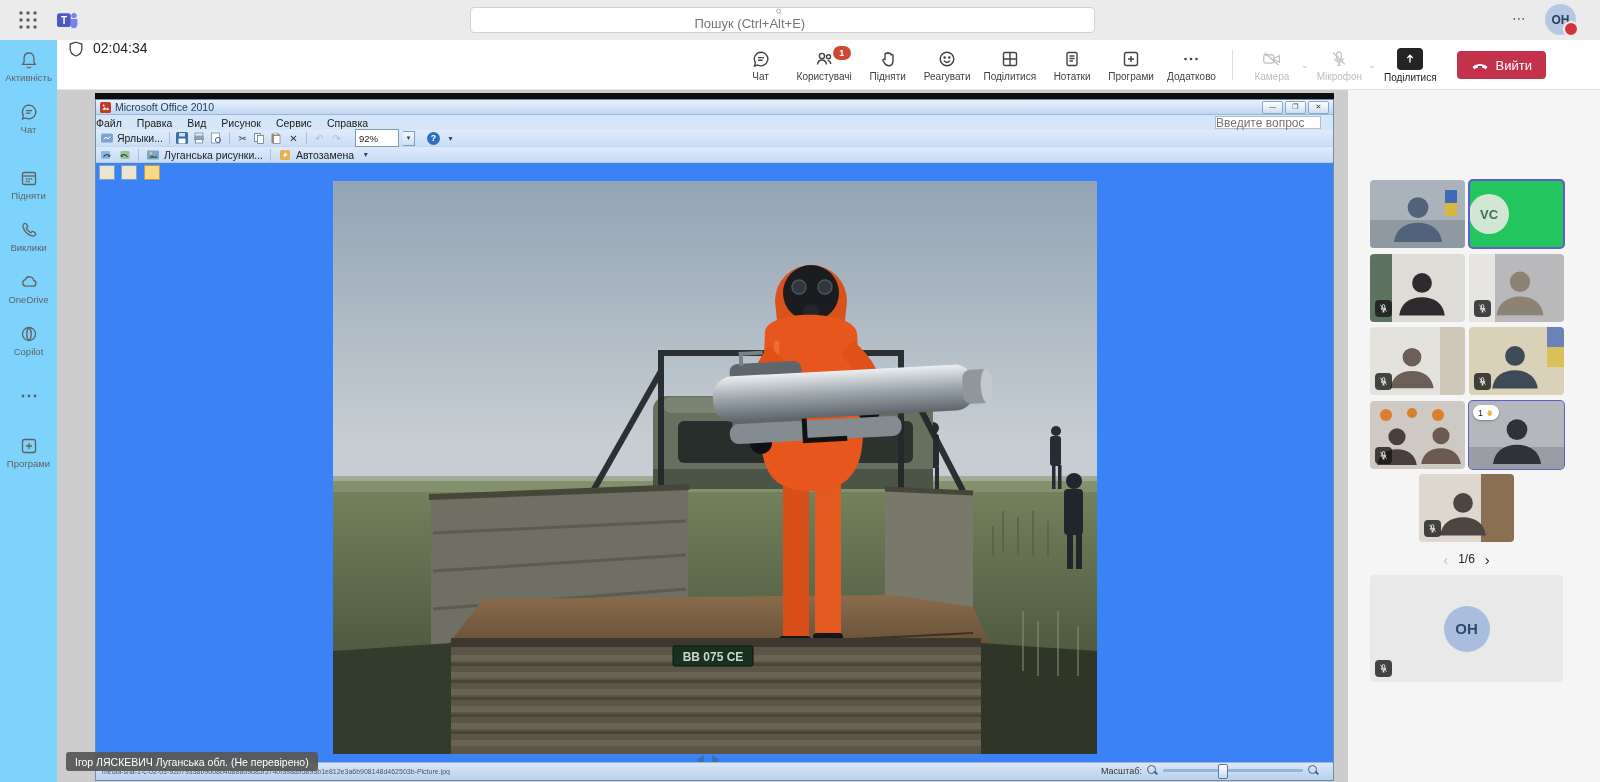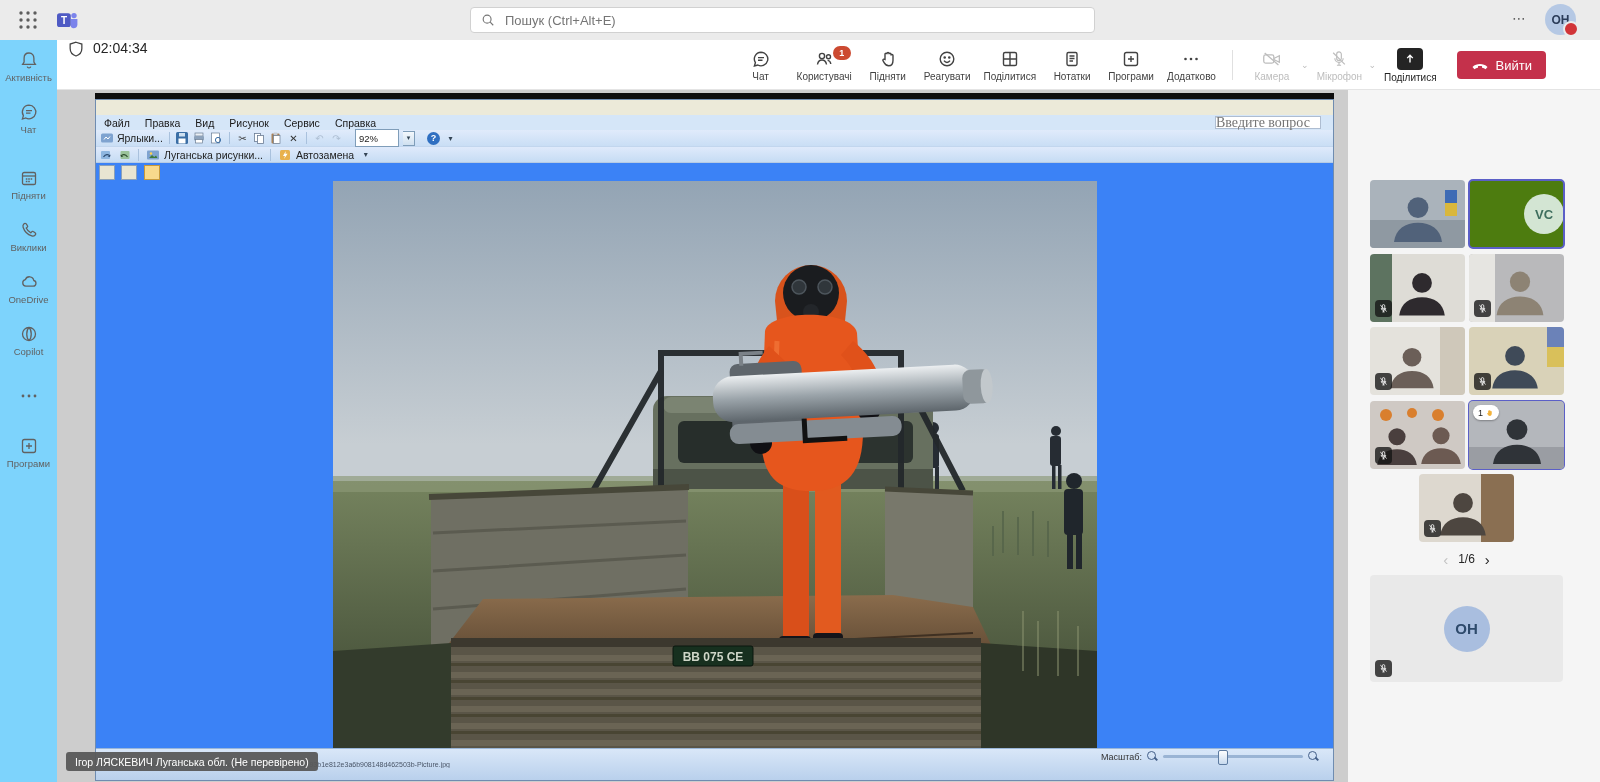--- a/index.html
+++ b/index.html
@@ -5,21 +5,21 @@
   html,body{margin:0;padding:0;background:#ebebeb;}
   #app{position:relative;width:1600px;height:782px;overflow:hidden;
        font-family:"Liberation Sans","DejaVu Sans",sans-serif;
        -webkit-font-smoothing:antialiased;}
 
   
   #topbar{position:absolute;left:0;top:0;width:1600px;height:40px;background:#ebebeb;}
   #waffle{position:absolute;left:16px;top:8px;width:24px;height:24px;cursor:pointer;}
   #teamslogo{position:absolute;left:56px;top:8px;width:24px;height:24px;}
   #searchbox{position:absolute;left:470px;top:7px;width:625px;height:26px;background:#fff;
-     border:1px solid #d1d1d1;border-radius:4px;display:flex;align-items:center;padding:0 10px;box-sizing:border-box;}
+     border:1px solid #d1d1d1;border-radius:4px;display:flex;align-items:center;padding:0 10px;box-sizing:border-box;flex-direction:column;}
   #searchbox input{border:none;outline:none;flex:1;font-size:13px;color:#616161;background:transparent;
      font-family:"Liberation Sans","DejaVu Sans",sans-serif;}
   #tb-more{position:absolute;right:72px;top:10px;font-size:14px;color:#616161;letter-spacing:2px;cursor:pointer;}
   #tb-avatar{position:absolute;right:24px;top:4px;width:31px;height:31px;border-radius:50%;
      background:#b5c8e4;color:#2b3c59;font-size:12px;font-weight:bold;display:flex;align-items:center;justify-content:center;}
   #tb-avatar .dot{position:absolute;right:-3px;bottom:-2px;width:12px;height:12px;border-radius:50%;
      background:#d13438;border:2px solid #ebebeb;}
 
   
   #rail{position:absolute;left:0;top:40px;width:57px;height:742px;background:#7dd3fc;}
@@ -51,25 +51,25 @@
 
   
   #share{position:absolute;left:95px;top:93px;width:1239px;height:688px;background:#0d0d0d;}
   #owin{position:absolute;left:0;top:6px;right:0;bottom:0;background:#ecead9;border:1px solid #6f8cb0;box-sizing:border-box;}
   #otitle{position:absolute;left:0;top:0;right:0;height:15px;background:linear-gradient(#e9f2fc,#c0d7f0);
      display:flex;align-items:center;padding:0 4px;font-size:10.5px;color:#1d3a5f;border-bottom:1px solid #9ab6d8;box-sizing:border-box;}
   .octl{display:flex;gap:2px;margin-left:auto;}
   .octl span{width:19px;height:11px;border:1px solid #8aa6c8;border-radius:2px;background:linear-gradient(#fdfefe,#cfe0f0);
      font-size:7px;line-height:10px;text-align:center;color:#33465e;cursor:pointer;}
   #omenu{position:absolute;left:0;top:15px;right:0;height:15px;background:#d5e6f8;display:flex;align-items:center;
-     padding-left:8px;gap:15px;font-size:10.5px;color:#1a1a1a;}
+     gap:15px;font-size:10.5px;color:#1a1a1a;}
   #oquestion{position:absolute;right:12px;top:16px;width:106px;height:13px;background:#fff;border:1px solid #aebdd1;
      display:flex;align-items:center;box-sizing:border-box;}
-  #oquestion input{border:none;outline:none;width:100%;font-size:14px;color:#8a8a8a;padding:0 0;background:transparent;
-     font-family:Liberation Serif, serif;}
+  #oquestion input{border:none;outline:none;width:100%;font-size:12px;color:#8a8a8a;padding:0 0;background:transparent;
+     font-family:Liberation Sans, sans-serif;}
   #otb1{position:absolute;left:0;top:30px;right:0;height:17px;background:linear-gradient(#e0ebfb,#c9def5);
      display:flex;align-items:center;padding-left:4px;gap:4px;font-size:10.5px;color:#222;border-bottom:1px solid #c2d6ee;box-sizing:border-box;}
   #otb2{position:absolute;left:0;top:47px;right:0;height:16px;background:linear-gradient(#dfeafb,#c6dcf4);
      display:flex;align-items:center;padding-left:4px;gap:5px;font-size:10.5px;color:#222;border-bottom:1px solid #b6cbe4;box-sizing:border-box;}
   .tsep{width:1px;height:12px;background:#a9c1dd;margin:0 2px;}
   .tico{width:13px;height:13px;display:inline-flex;align-items:center;justify-content:center;font-size:10px;cursor:pointer;}
   .grayed{color:#aebfd3;}
   #zoomcombo{width:44px;height:13px;background:#fff;border:1px solid #7f9db9;font-size:9.5px;display:flex;align-items:center;
      padding:8px 3px;box-sizing:border-box;}
   .ddarrow{width:11px;height:13px;border:1px solid #7f9db9;border-left:none;background:linear-gradient(#f4f8fc,#cfe0f0);
@@ -79,21 +79,21 @@
 
   #ocanvas{position:absolute;left:0;top:63px;right:0;bottom:15px;background:#3b82f6;}
   .viewbtn{width:14px;height:13px;border:1px solid #8aa0b8;background:#e8e5d2;display:inline-block;margin-right:2px;cursor:pointer;}
   .viewbtn.active{background:#f7d98c;border-color:#c79a3c;}
   #photo{position:absolute;left:237px;top:18px;width:764px;height:573px;}
   #navarrows{position:absolute;left:600px;top:592px;display:flex;gap:8px;align-items:center;}
   .tri{width:0;height:0;border-top:5px solid transparent;border-bottom:5px solid transparent;cursor:pointer;}
   .tri.left{border-right:8px solid #3f6fb5;}
   .tri.right{border-left:8px solid #3f6fb5;}
 
-  #ostatus{position:absolute;left:0;bottom:0;right:0;height:32px;background:linear-gradient(#d9e7f8,#b9d0ec);
+  #ostatus{position:absolute;left:0;bottom:0;right:0;height:18px;background:linear-gradient(#d9e7f8,#b9d0ec);
      border-top:1px solid #9ab6d8;display:flex;align-items:center;box-sizing:border-box;margin-top:40px;}
   #fname{font-size:7px;color:#4a5668;margin-left:6px;max-width:560px;white-space:nowrap;overflow:hidden;}
   #zoomctl{position:absolute;left:1005px;top:0;height:15px;display:flex;align-items:center;gap:5px;font-size:9px;color:#333;}
   .mag{width:11px;height:11px;position:relative;cursor:pointer;}
   .mag::before{content:"";position:absolute;left:0;top:0;width:7px;height:7px;border:1.2px solid #44608a;border-radius:50%;}
   .mag::after{content:"";position:absolute;left:7px;top:7px;width:4px;height:1.5px;background:#44608a;transform:rotate(45deg);}
   #sltrack{width:140px;height:3px;background:#9ab4d4;border-radius:2px;position:relative;cursor:pointer;}
   #slthumb{position:absolute;left:55px;top:-5px;width:8px;height:13px;background:linear-gradient(#fdfefe,#c8daee);
      border:1px solid #5d7ba0;border-radius:2px;cursor:pointer;}
 
@@ -101,21 +101,21 @@
   #ptooltip{position:absolute;left:66px;top:752px;height:19px;background:rgba(88,88,88,.95);border-radius:3px;
      color:#fff;font-size:10.5px;display:flex;align-items:center;padding:0 9px;white-space:nowrap;z-index:30;}
 
   
   .tile{position:absolute;width:95px;height:68px;border-radius:4px;overflow:hidden;cursor:pointer;}
   .tile.sel{outline:2px solid #5b5fc7;outline-offset:-1px;}
   .tile svg.bgfill{position:absolute;left:0;top:0;width:100%;height:100%;}
   .micbadge{position:absolute;left:5px;bottom:5px;width:17px;height:17px;background:rgba(20,20,20,.78);border-radius:4px;
      display:flex;align-items:center;justify-content:center;z-index:3;}
   .micbadge svg{width:11px;height:11px;stroke:#fff;fill:none;stroke-width:1.8;}
-  #vc-tile{background:#4d7c0f;display:flex;align-items:center;justify-content:flex-end;}
+  #vc-tile{background:#22c55e;display:flex;align-items:center;justify-content:flex-start;}
   #vc-circle{width:40px;height:40px;border-radius:50%;background:#d3e5d3;color:#3e6e5e;font-size:13px;font-weight:bold;
      display:flex;align-items:center;justify-content:center;}
   #handbadge{position:absolute;left:4px;top:4px;height:15px;background:#fff;border-radius:8px;display:flex;align-items:center;
      gap:2px;padding:0 5px;font-size:9px;color:#242424;z-index:3;box-shadow:0 1px 2px rgba(0,0,0,.3);}
   #pagi{position:absolute;left:1419px;top:549px;width:95px;height:20px;display:flex;align-items:center;justify-content:center;
      gap:10px;font-size:12px;color:#242424;}
   #pagi .pg-prev{color:#c3c3c3;font-size:15px;cursor:default;}
   #pagi .pg-next{color:#242424;font-size:15px;cursor:pointer;}
   #selftile{position:absolute;left:1370px;top:575px;width:193px;height:107px;background:#e9e9e9;border-radius:4px;}
   #self-circle{position:absolute;left:50%;top:50%;transform:translate(-50%,-50%);width:46px;height:46px;border-radius:50%;
@@ -348,20 +348,33 @@
       </div>
     </div>
   </div>
 
   <div id="stage"></div>
   <div id="panelbg"></div>
 
   <div id="share">
     <div id="owin">
 
+      <div id="otitle">
+        <svg width="11" height="11" viewBox="0 0 12 12" style="margin-right:4px">
+            <rect width="12" height="12" rx="2" fill="#c03a2b"></rect>
+            <path d="M2.5 8.5 5 5.5l1.8 2L8.5 6l1.5 2.5z" fill="#fff"></path>
+            <circle cx="4" cy="3.7" r="1" fill="#fff"></circle>
+          </svg>
+        <span>Microsoft Office 2010</span>
+        <span class="octl">
+          <span>—</span>
+          <span>❐</span>
+          <span>✕</span>
+        </span>
+      </div>
 
       <div id="omenu">
         <span>Файл</span>
         <span>Правка</span>
         <span>Вид</span>
         <span>Рисунок</span>
         <span>Сервис</span>
         <span>Справка</span>
       </div>
       <div id="oquestion">

